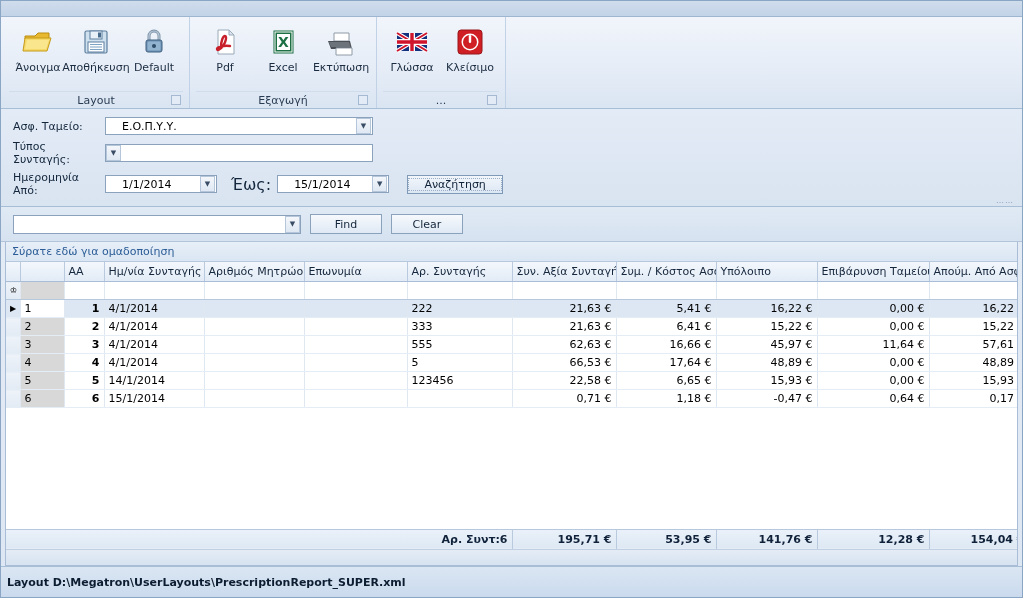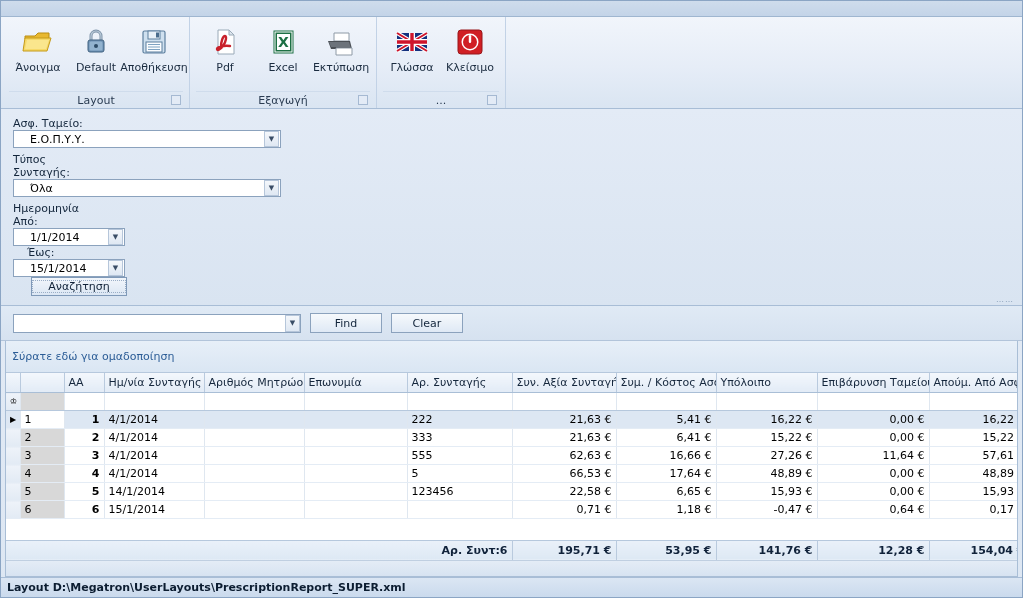--- a/index.html
+++ b/index.html
@@ -79,21 +79,21 @@
     color: #61789a;
   }
   
   .filterpanel {
     background: linear-gradient(#e3ebf6, #d9e4f1);
     border-bottom: 1px solid #a8bdd6;
     padding: 8px 10px 4px 12px;
     flex: 0 0 auto;
     position: relative;
   }
-  .frow { display: flex; align-items: flex-start; margin-bottom: 5px; flex-direction: column; }
+  .frow { display: flex; align-items: center; margin-bottom: 5px; }
   .flabel {
     width: 92px; font-size: 11px; color: #13263c;
   }
   .combo {
     height: 18px;
     border: 1px solid #8ba2bd;
     background: #ffffff;
     display: flex; align-items: center;
     position: relative;
   }
@@ -103,21 +103,21 @@
   }
   .combo .arrow {
     width: 15px; height: 16px; margin: 0 1px 0 0;
     background: linear-gradient(#f4f7fb, #dfe8f3);
     border: 1px solid #b6c6da;
     display: flex; align-items: center; justify-content: center;
     font-size: 7px; color: #3a4d66;
   }
   .combo-wide { width: 268px; }
   .combo-date { width: 112px; }
-  .gap-label { margin: 0 0 0 14px; font-size: 11px; color: #13263c; }
+  .gap-label { margin: 0 6px 0 14px; font-size: 16px; color: #13263c; }
   .searchbtn {
     margin-left: 18px;
     width: 96px; height: 19px;
     border: 1px solid #7f99b8;
     background: linear-gradient(#f2f6fb, #dce7f4);
     font-size: 11px; color: #0f2137;
     display: flex; align-items: center; justify-content: center;
     cursor: default;
   }
   .searchbtn .inner {
@@ -156,21 +156,21 @@
   .gridwrap {
     flex: 1 1 auto;
     margin: 0 4px;
     border: 1px solid #a9bed6;
     border-top: none;
     background: #fff;
     display: flex; flex-direction: column;
     overflow: hidden;
   }
   .groupbar {
-    height: 32px;
+    height: 20px;
     background: linear-gradient(#e7eff8, #dae6f3);
     border-bottom: 1px solid #b6c8dd;
     display: flex; align-items: center;
     padding-left: 6px;
     font-size: 11px; color: #2b5c96;
     flex: 0 0 auto;
   }
   table.grid {
     border-collapse: collapse;
     width: 100%;
@@ -254,21 +254,21 @@
   }
   table.summary td.blank { border-right: none; background: linear-gradient(#eaf1f9, #dde8f4); }
   .gridfooter {
     height: 16px;
     background: linear-gradient(#e4ecf6, #d7e3f1);
     border-top: 1px solid #c0cfe1;
     flex: 0 0 auto;
   }
   
   .statusbar {
-    height: 20px;
+    height: 31px;
     background: linear-gradient(#dbe6f3, #cadaed);
     border-top: 1px solid #a8bdd6;
     display: flex; align-items: center;
     padding-left: 6px;
     font-size: 11px; font-weight: bold; color: #0c1d31;
     flex: 0 0 auto;
   }
   
   .ico { display:block; }
 </style>
@@ -285,47 +285,47 @@
       <div class="rgroup-items">
         <div class="rbtn">
           <span class="glyph">
             <svg class="ico" width="32" height="30" viewBox="0 0 32 30">
               <path d="M3 9 L13 9 L16 6 L27 6 L27 12 L3 12 Z" fill="#e8b830" stroke="#b98d12" stroke-width="1"></path>
               <path d="M3 11 L29 11 L25 24 L1 24 Z" fill="#f6d968" stroke="#c59a18" stroke-width="1"></path>
               <path d="M5 13 L27 13 L24 22 L3 22 Z" fill="#fbe896" opacity="0.8"></path>
             </svg>
           </span>
           <span class="lbl">Άνοιγμα</span>
-        </div>
-        <div class="rbtn">
-          <span class="glyph">
-            <svg class="ico" width="26" height="30" viewBox="0 0 26 30">
-              <path d="M8 13 L8 9 A5 5 0 0 1 18 9 L18 13" fill="none" stroke="#7d92a8" stroke-width="3"></path>
-              <path d="M8 13 L8 9 A5 5 0 0 1 18 9 L18 13" fill="none" stroke="#b8c9d8" stroke-width="1.2"></path>
-              <rect x="5" y="13" width="16" height="12" rx="2" fill="#6f93b5" stroke="#3f6180" stroke-width="1"></rect>
-              <rect x="6.5" y="14.5" width="13" height="9" rx="1.5" fill="#9dbdd8" opacity="0.75"></rect>
-              <circle cx="13" cy="19" r="2" fill="#2e4c66"></circle>
-            </svg>
-          </span>
-          <span class="lbl">Default</span>
         </div>
         <div class="rbtn">
           <span class="glyph">
             <svg class="ico" width="28" height="28" viewBox="0 0 28 28">
               <rect x="3" y="3" width="22" height="22" rx="1.5" fill="#cfe0ef" stroke="#5d7f9e" stroke-width="1.2"></rect>
               <rect x="8" y="3" width="12" height="8" fill="#e9f1f8" stroke="#5d7f9e" stroke-width="1"></rect>
               <rect x="16" y="4.5" width="3" height="5" fill="#4a6c8c"></rect>
               <rect x="6" y="14" width="16" height="10" fill="#fbfdff" stroke="#5d7f9e" stroke-width="1"></rect>
               <line x1="8" y1="16.5" x2="20" y2="16.5" stroke="#7fa3c2" stroke-width="1"></line>
               <line x1="8" y1="19" x2="20" y2="19" stroke="#7fa3c2" stroke-width="1"></line>
               <line x1="8" y1="21.5" x2="20" y2="21.5" stroke="#7fa3c2" stroke-width="1"></line>
             </svg>
           </span>
           <span class="lbl">Αποθήκευση</span>
         </div>
+        <div class="rbtn">
+          <span class="glyph">
+            <svg class="ico" width="26" height="30" viewBox="0 0 26 30">
+              <path d="M8 13 L8 9 A5 5 0 0 1 18 9 L18 13" fill="none" stroke="#7d92a8" stroke-width="3"></path>
+              <path d="M8 13 L8 9 A5 5 0 0 1 18 9 L18 13" fill="none" stroke="#b8c9d8" stroke-width="1.2"></path>
+              <rect x="5" y="13" width="16" height="12" rx="2" fill="#6f93b5" stroke="#3f6180" stroke-width="1"></rect>
+              <rect x="6.5" y="14.5" width="13" height="9" rx="1.5" fill="#9dbdd8" opacity="0.75"></rect>
+              <circle cx="13" cy="19" r="2" fill="#2e4c66"></circle>
+            </svg>
+          </span>
+          <span class="lbl">Default</span>
+        </div>
       </div>
       <div class="rgroup-footer">
         <span>Layout</span>
         <span class="dlg-launcher"></span>
       </div>
     </div>
 
     <div class="rgroup">
       <div class="rgroup-items">
         <div class="rbtn">
@@ -406,21 +406,20 @@
     <div class="frow">
       <span class="flabel">Ασφ. Ταμείο:</span>
       <div class="combo combo-wide">
         <span class="val">Ε.Ο.Π.Υ.Υ.</span>
         <span class="arrow">▼</span>
       </div>
     </div>
     <div class="frow">
       <span class="flabel">Τύπος Συνταγής:</span>
       <div class="combo combo-wide">
-        <span class="val">Όλα</span>
         <span class="arrow">▼</span>
       </div>
     </div>
     <div class="frow">
       <span class="flabel">Ημερομηνία Από:</span>
       <div class="combo combo-date">
         <span class="val">1/1/2014</span>
         <span class="arrow">▼</span>
       </div>
       <span class="gap-label">Έως:</span>
@@ -526,21 +525,21 @@
           <tr>
             <td class="indcell"></td>
             <td class="selcell">3</td>
             <td class="aa">3</td>
             <td>4/1/2014</td>
             <td></td>
             <td></td>
             <td>555</td>
             <td class="num">62,63 €</td>
             <td class="num">16,66 €</td>
-            <td class="num">27,26 €</td>
+            <td class="num">45,97 €</td>
             <td class="num">11,64 €</td>
             <td class="num">57,61 €</td>
           </tr>
           <tr>
             <td class="indcell"></td>
             <td class="selcell">4</td>
             <td class="aa">4</td>
             <td>4/1/2014</td>
             <td></td>
             <td></td>

